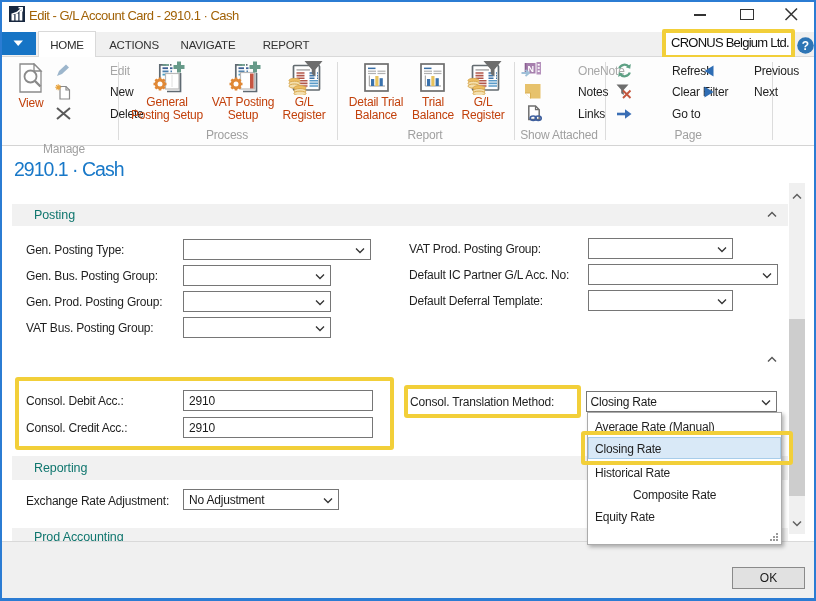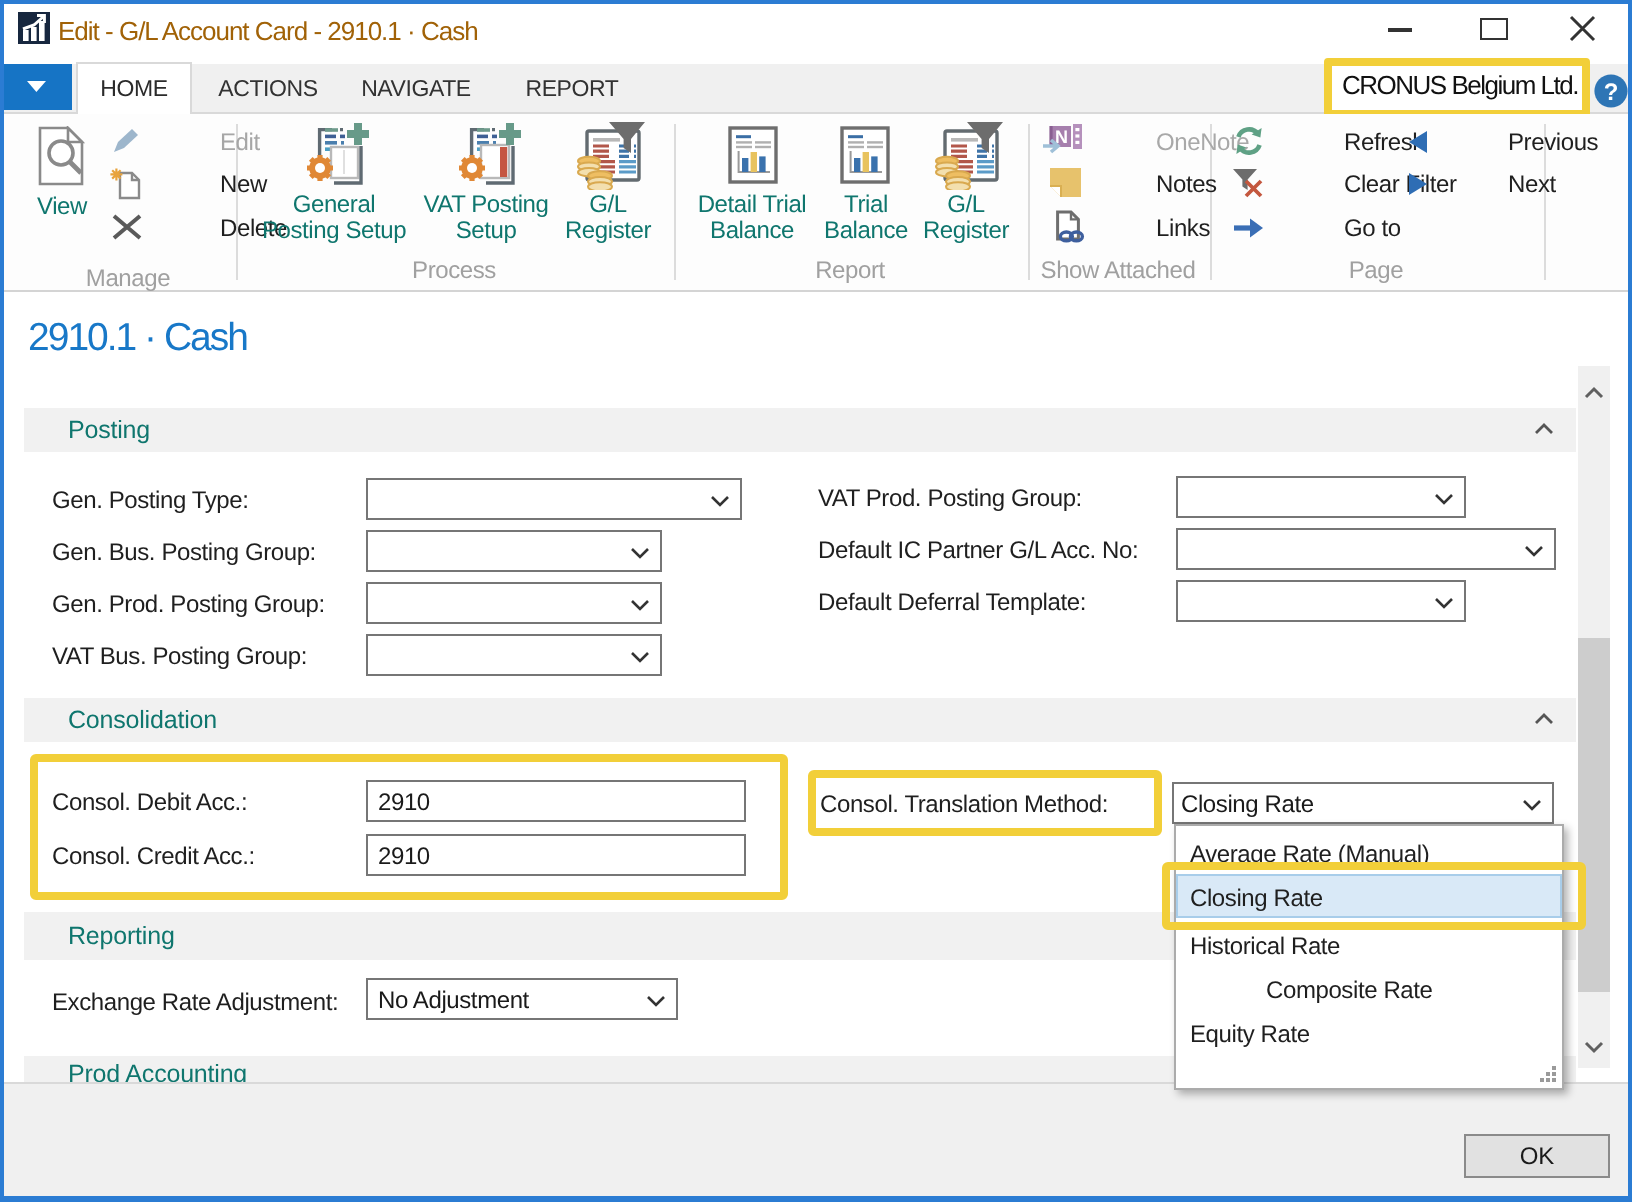--- a/index.html
+++ b/index.html
@@ -8,21 +8,21 @@
 .abs{position:absolute;}
 .lbl{position:absolute;font-size:12px;color:#1f1f1f;letter-spacing:-0.2px;white-space:nowrap;}
 .combo{position:absolute;box-sizing:border-box;border:1px solid #767676;background:#fff;height:21px;}
 .combo .chev{position:absolute;right:5px;top:7px;}
 .cseg{position:absolute;font-size:12px;color:#1a1a1a;letter-spacing:-0.2px;left:5px;top:3px;}
 .band{position:absolute;left:12px;width:776px;height:22px;background:#f1f1f1;}
 .band .t{position:absolute;left:22px;top:4px;font-size:12.5px;color:#0f766e;letter-spacing:-0.1px;}
 .glbl{position:absolute;font-size:12px;color:#a0a0a0;letter-spacing:-0.2px;text-align:center;}
 .sep{position:absolute;top:62px;height:78px;width:1px;background:#dcdcdc;}
 .rtext{position:absolute;font-size:12px;color:#1f1f1f;letter-spacing:-0.2px;white-space:nowrap;margin-left:36px;}
-.bigl{position:absolute;font-size:12px;color:#0f766e;letter-spacing:-0.2px;text-align:center;line-height:12.5px;white-space:nowrap;}
+.bigl{position:absolute;font-size:12px;color:#c2410c;letter-spacing:-0.2px;text-align:center;line-height:12.5px;white-space:nowrap;}
 </style>
 </head>
 <body>
 <div id="win">
 
 <div class="abs" style="left:9px;top:6px;">
 <svg width="16" height="16" viewBox="0 0 16 16">
 <rect x="0" y="0" width="16" height="16" fill="#17273f"></rect>
 <rect x="2.5" y="9" width="2.8" height="5.5" fill="#fff"></rect>
 <rect x="6.5" y="7.5" width="2.8" height="7" fill="#fff"></rect>
@@ -57,21 +57,21 @@
 </svg>
 
 <div class="abs" style="left:0;top:57px;width:816px;height:88px;background:#fdfdfd;"></div>
 <div class="sep" style="left:118px;"></div>
 <div class="sep" style="left:337px;"></div>
 <div class="sep" style="left:514px;"></div>
 <div class="sep" style="left:605px;"></div>
 <div class="sep" style="left:772px;"></div>
 <div class="abs" style="left:0;top:145px;width:816px;height:1px;background:#d4d4d4;"></div>
 
-<div class="glbl" style="left:14px;top:132px;width:100px;">Manage</div>
+<div class="glbl" style="left:14px;top:142px;width:100px;">Manage</div>
 <div class="glbl" style="left:177px;top:128px;width:100px;">Process</div>
 <div class="glbl" style="left:375px;top:128px;width:100px;">Report</div>
 <div class="glbl" style="left:509px;top:128px;width:100px;">Show Attached</div>
 <div class="glbl" style="left:638px;top:128px;width:100px;">Page</div>
 
 <svg class="abs" style="left:19px;top:63px;" width="25" height="31" viewBox="0 0 25 31">
 <path d="M1 1 L15 1 L22 8 L22 29 L1 29 Z" fill="#fff" stroke="#8a8a8a" stroke-width="1.3"></path>
 <path d="M15 1 L15 8 L22 8 Z" fill="#fff" stroke="#8a8a8a" stroke-width="1.3"></path>
 <circle cx="11.5" cy="13.5" r="6" fill="none" stroke="#8a8a8a" stroke-width="1.8"></circle>
 <path d="M16 18 L21.5 23.5" stroke="#8a8a8a" stroke-width="2.4"></path>
@@ -327,23 +327,20 @@
         <path d="M1 1.5 L5 5.5 L9 1.5" fill="none" stroke="#333" stroke-width="1.3"></path>
       </svg>
     </div>
 <div class="lbl" style="left:409px;top:294px;">Default Deferral Template:</div>
 <div class="combo" style="left:588px;top:290px;width:145px;">
       <svg class="chev" width="10" height="7" viewBox="0 0 10 7">
         <path d="M1 1.5 L5 5.5 L9 1.5" fill="none" stroke="#333" stroke-width="1.3"></path>
       </svg>
     </div>
 
-<div class="band" style="top:349px;">
-      <div class="t">Consolidation</div>
-    </div>
 <svg class="abs" style="left:767px;top:356px;" width="10" height="7" viewBox="0 0 10 7">
       <path d="M1 5.5 L5 1.5 L9 5.5" fill="none" stroke="#555" stroke-width="1.4"></path>
     </svg>
 
 <div class="lbl" style="left:26px;top:394px;">Consol. Debit Acc.:</div>
 <div class="combo" style="left:183px;top:390px;width:190px;">
       <div class="cseg">2910</div>
     </div>
 <div class="lbl" style="left:26px;top:421px;">Consol. Credit Acc.:</div>
 <div class="combo" style="left:183px;top:417px;width:190px;">

